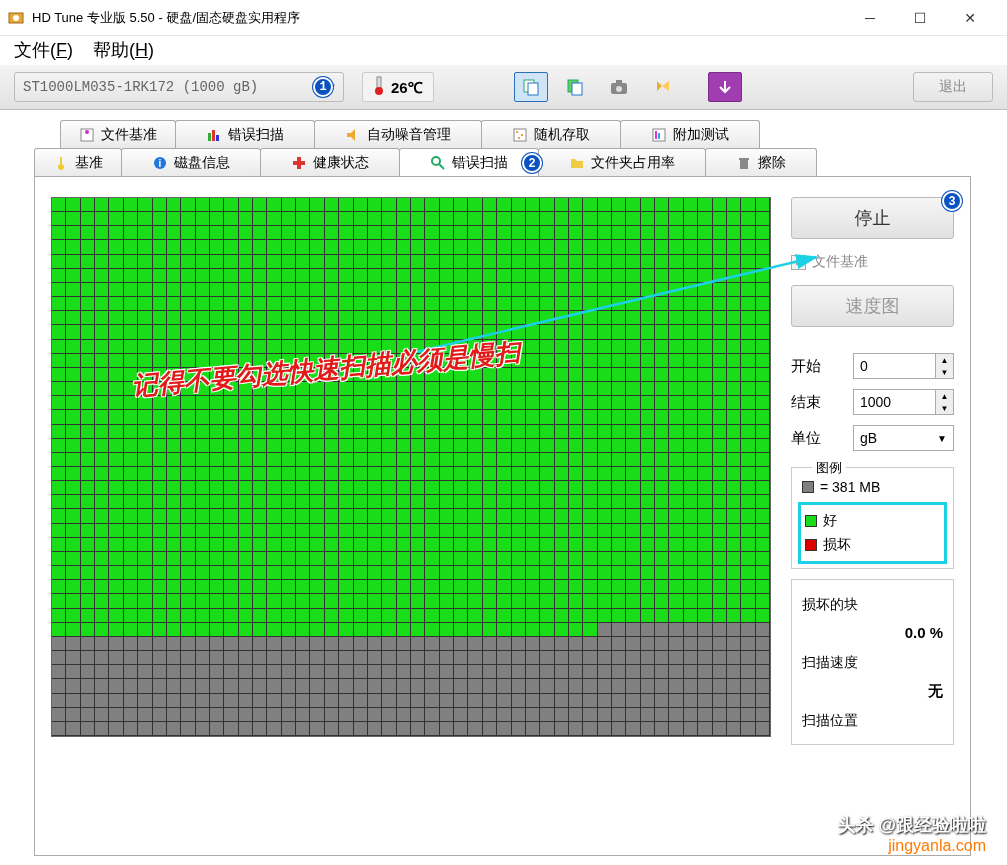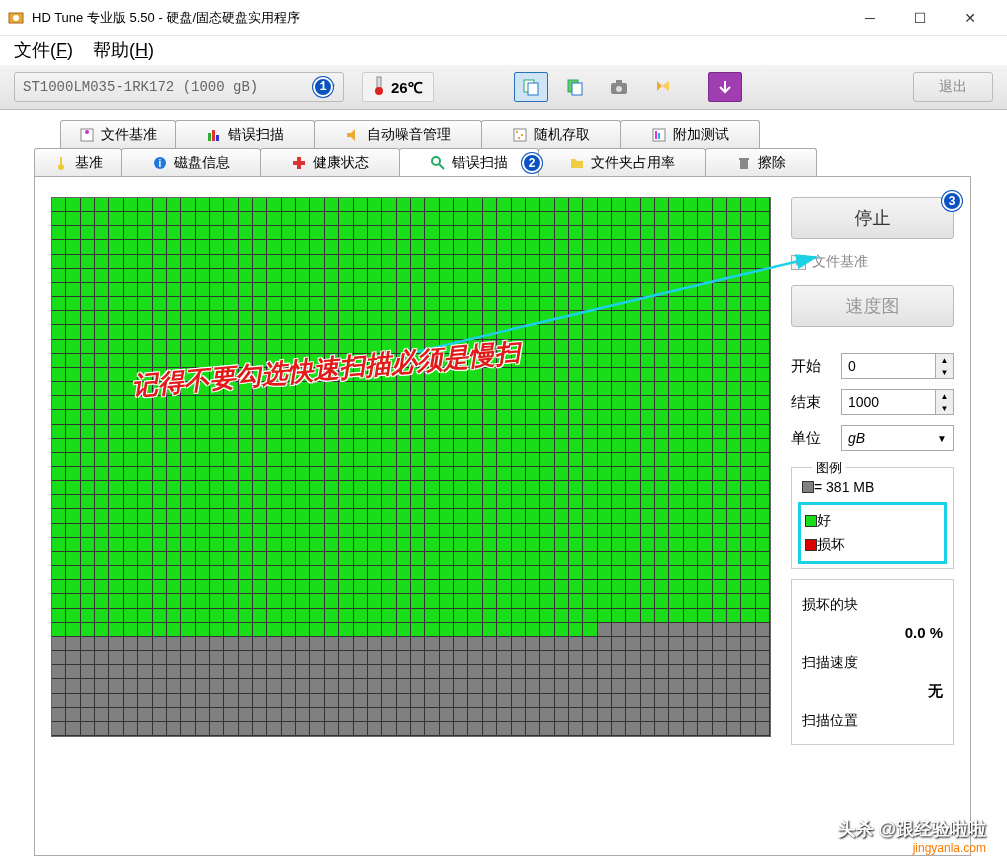--- a/index.html
+++ b/index.html
@@ -40,45 +40,45 @@
 .cell { border-right: 1px solid #333; border-bottom: 1px solid #333; }
 .cell.ok { background: #1add1a; }
 .cell.pending { background: #808080; }
 
 .side-panel { width: 200px; display: flex; flex-direction: column; gap: 10px; position: relative; }
 .btn { height: 42px; border: 1px solid #bbb; background: linear-gradient(#f5f5f5,#e2e2e2); border-radius: 3px; font-size: 18px; display: flex; align-items: center; justify-content: center; color: #333; }
 .btn.disabled { color: #999; }
 .checkbox-row { display: flex; align-items: center; gap: 6px; padding: 4px 0; color: #888; font-size: 14px; }
 .chk { width: 15px; height: 15px; border: 1px solid #aaa; background: #f2f2f2; display: flex; align-items: center; justify-content: center; font-size: 11px; color: #999; }
 
-.field-row { display: flex; align-items: center; gap: 8px; }
+.field-row { display: flex; align-items: center; gap: 20px; }
 .field-row .lbl { width: 42px; font-size: 15px; }
 .spin { flex: 1; height: 26px; border: 1px solid #aaa; background: #fff; padding: 0 6px; display: flex; align-items: center; font-size: 14px; position: relative; }
 .spin .arrows { position: absolute; right: 0; top: 0; bottom: 0; width: 18px; display: flex; flex-direction: column; border-left: 1px solid #aaa; }
 .spin .arrows div { flex: 1; display: flex; align-items: center; justify-content: center; font-size: 8px; background: #eee; }
-.select { flex: 1; height: 26px; border: 1px solid #aaa; background: #fff; padding: 0 6px; display: flex; align-items: center; font-size: 14px; position: relative; font-style: italic; }
+.select { flex: 1; height: 26px; border: 1px solid #aaa; background: #fff; padding: 0 6px; display: flex; align-items: center; font-size: 14px; position: relative; }
 .select .chev { position: absolute; right: 6px; font-size: 10px; }
 
 .legend-group { border: 1px solid #ccc; padding: 8px 10px; position: relative; margin-top: 6px; }
 .legend-group .title { position: absolute; top: -9px; left: 20px; background: #fff; padding: 0 4px; font-size: 13px; }
-.legend-item { display: flex; align-items: center; padding: 3px 0; font-size: 14px; }
+.legend-item { display: flex; align-items: center; gap: 6px; padding: 3px 0; font-size: 14px; }
 .legend-sw { width: 12px; height: 12px; border: 1px solid #333; }
 .legend-highlight { border: 3px solid #1bd1e4; padding: 4px; margin: 4px -4px -4px -4px; }
 
 .status-box { border: 1px solid #ccc; padding: 10px; font-size: 14px; line-height: 2; }
 .status-box .val { text-align: right; font-weight: bold; font-size: 15px; }
 
 .badge { width: 20px; height: 20px; border-radius: 50%; background: #0a52c1; border: 2px solid #fff; box-shadow: 0 0 0 1px #0a52c1; color: #fff; font-weight: bold; font-size: 12px; display: flex; align-items: center; justify-content: center; position: absolute; z-index: 10; }
 
 .annotation { position: absolute; font-size: 26px; font-weight: bold; font-style: italic; color: #e21a1a; text-shadow: 1px 1px 0 #fff, -1px -1px 0 #fff, 1px -1px 0 #fff, -1px 1px 0 #fff; z-index: 5; white-space: nowrap; pointer-events: none; transform: rotate(-5deg); }
 
 .arrow-line { position: absolute; z-index: 4; pointer-events: none; }
 
 .watermark { position: absolute; right: 21px; bottom: 10px; text-align: right; font-size: 18px; font-weight: bold; color: #fff; text-shadow: 1px 1px 2px #000; z-index: 20; }
-.watermark .url { font-size: 12px; color: #ff7a00; text-shadow: none; font-weight: normal; }
+.watermark .url { font-size: 16px; color: #ff7a00; text-shadow: none; font-weight: normal; }
 </style>
 </head>
 <body>
 
 <div class="titlebar">
   <span class="app-icon">
     <svg viewBox="0 0 16 16">
         <rect x="1" y="3" width="14" height="10" fill="#e8a838" stroke="#a0691d"></rect>
         <circle cx="8" cy="8" r="3" fill="#fff"></circle>
       </svg>

